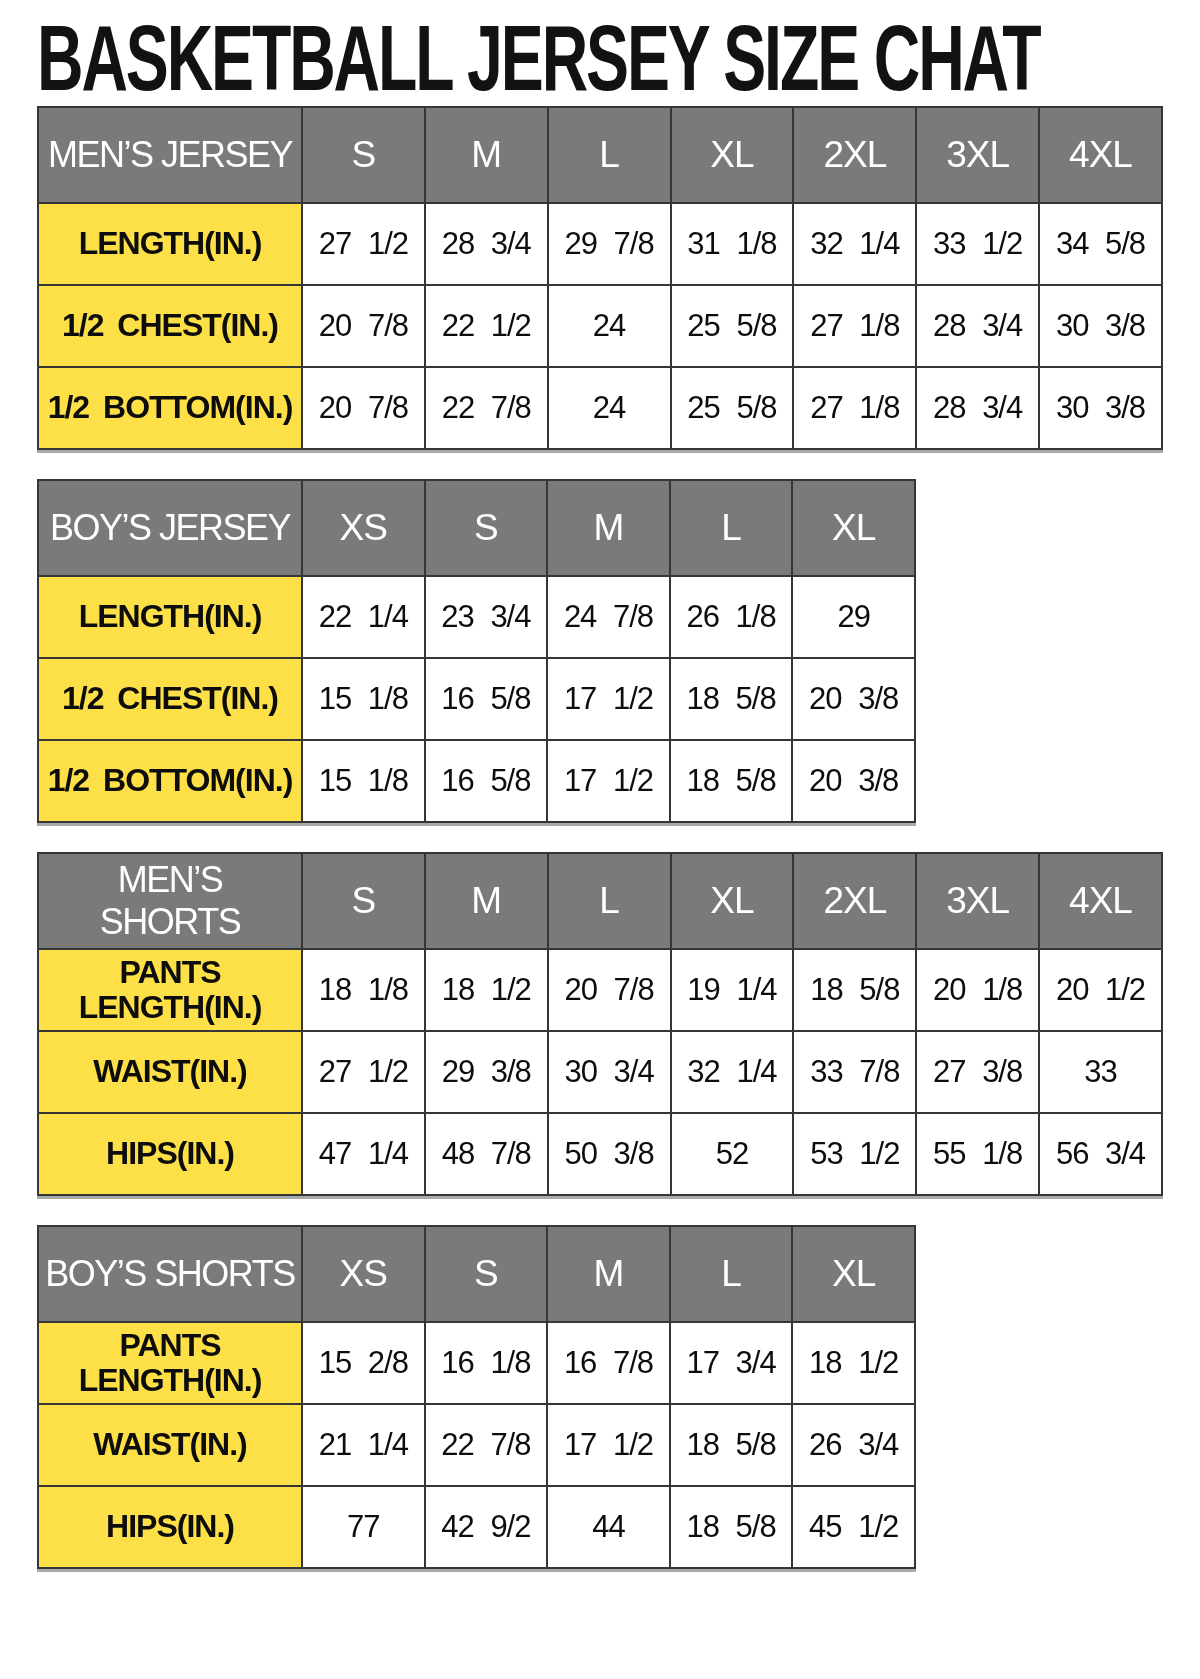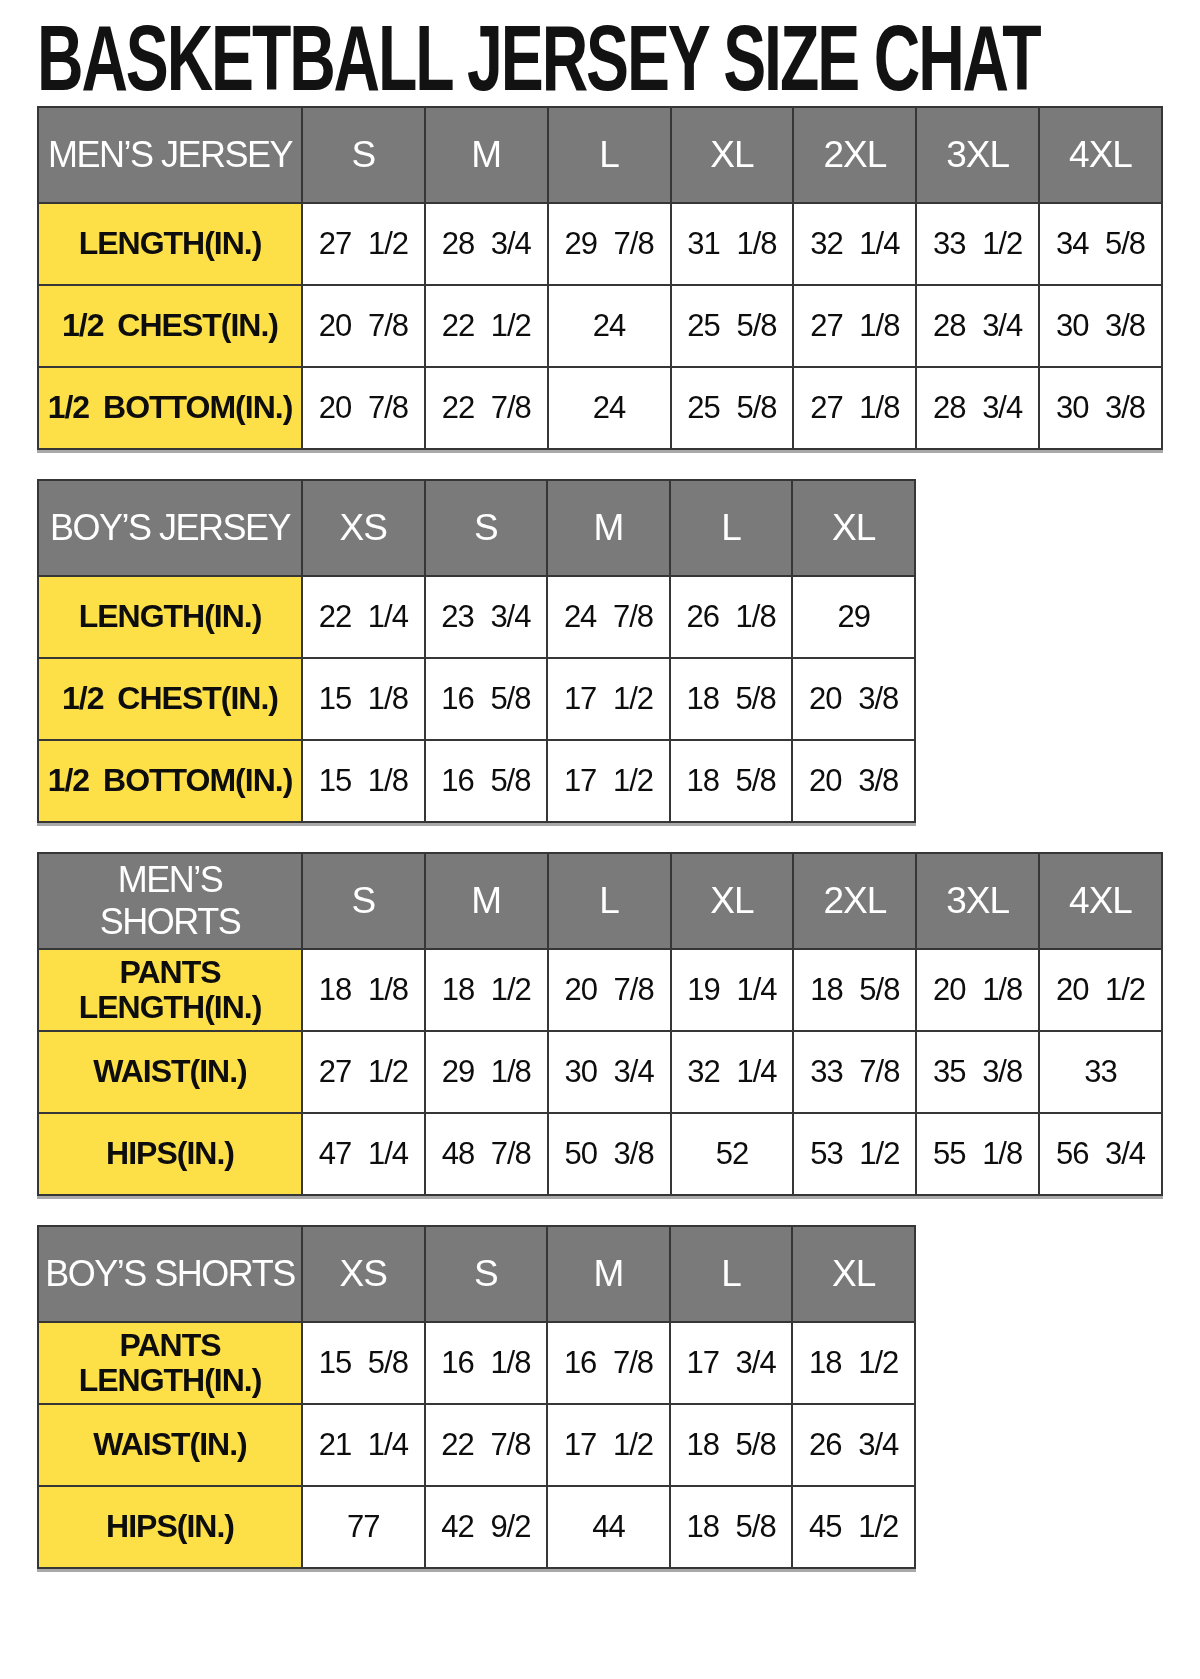--- a/index.html
+++ b/index.html
@@ -221,25 +221,25 @@
           <td>18 1/2</td>
           <td>20 7/8</td>
           <td>19 1/4</td>
           <td>18 5/8</td>
           <td>20 1/8</td>
           <td>20 1/2</td>
         </tr>
         <tr>
           <th class="rowlabel">WAIST(IN.)</th>
           <td>27 1/2</td>
-          <td>29 1/8</td>
+          <td>29 3/8</td>
           <td>30 3/4</td>
           <td>32 1/4</td>
           <td>33 7/8</td>
-          <td>35 3/8</td>
+          <td>27 3/8</td>
           <td>33</td>
         </tr>
         <tr>
           <th class="rowlabel">HIPS(IN.)</th>
           <td>47 1/4</td>
           <td>48 7/8</td>
           <td>50 3/8</td>
           <td>52</td>
           <td>53 1/2</td>
           <td>55 1/8</td>
@@ -262,21 +262,21 @@
           <th>XS</th>
           <th>S</th>
           <th>M</th>
           <th>L</th>
           <th>XL</th>
         </tr>
       </thead>
       <tbody>
         <tr>
           <th class="rowlabel">PANTS LENGTH(IN.)</th>
-          <td>15 5/8</td>
+          <td>15 2/8</td>
           <td>16 1/8</td>
           <td>16 7/8</td>
           <td>17 3/4</td>
           <td>18 1/2</td>
         </tr>
         <tr>
           <th class="rowlabel">WAIST(IN.)</th>
           <td>21 1/4</td>
           <td>22 7/8</td>
           <td>17 1/2</td>

